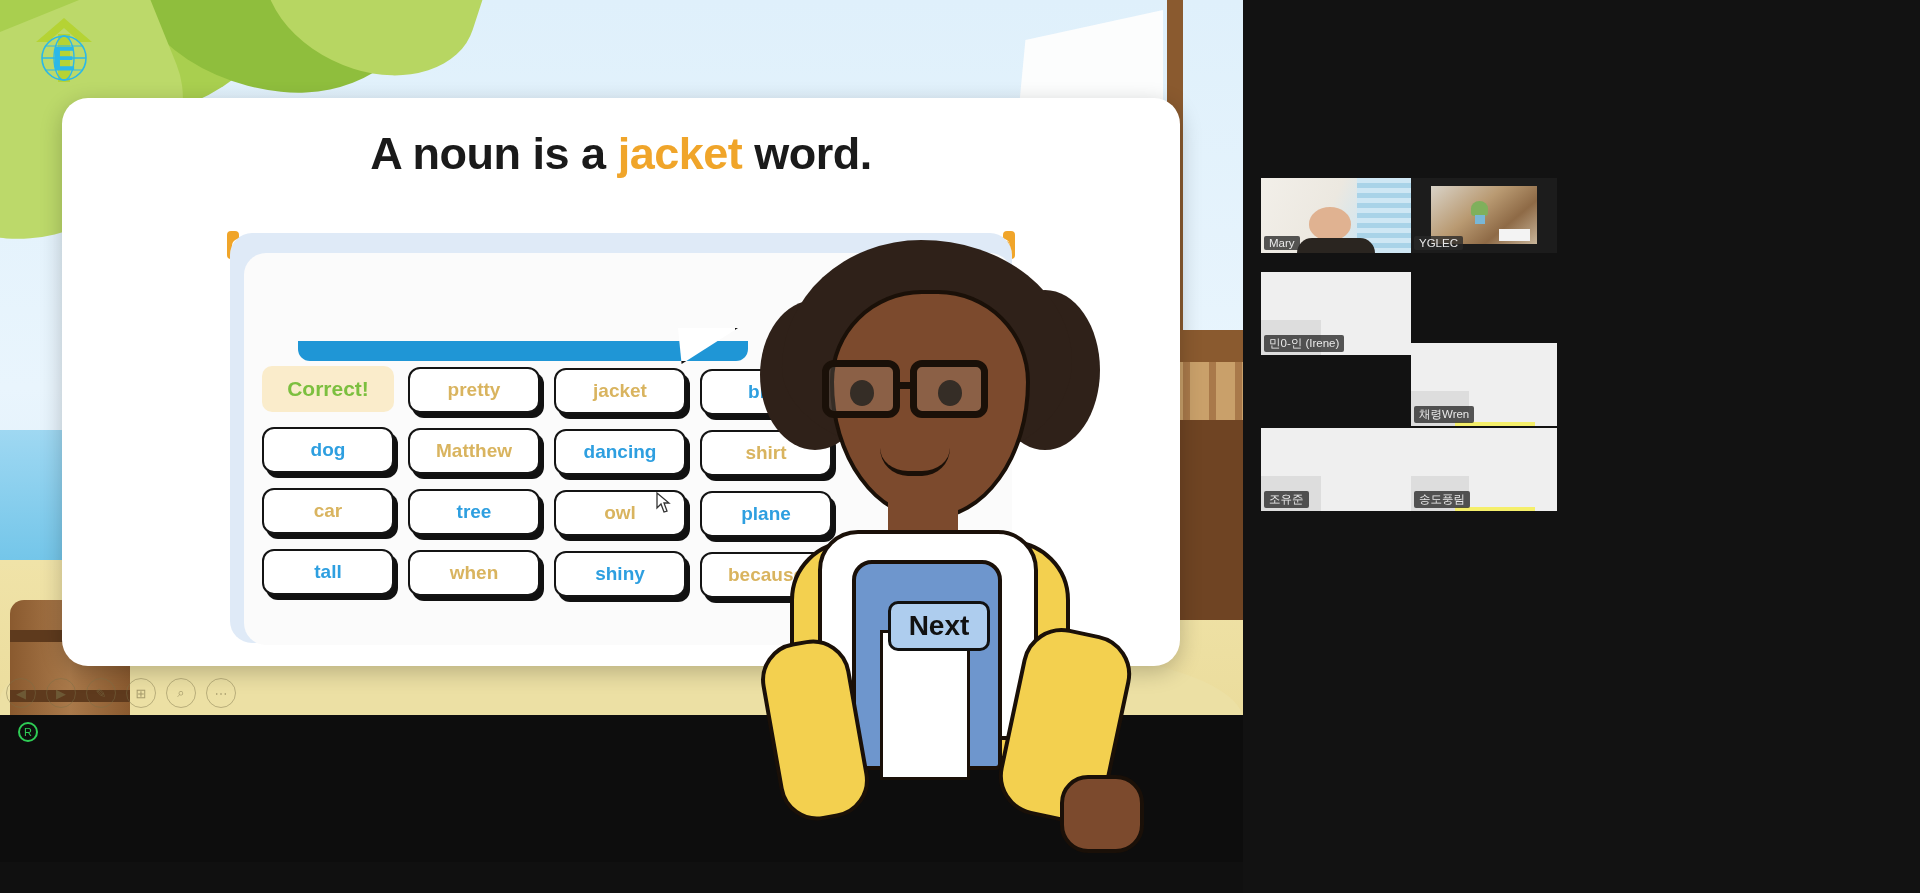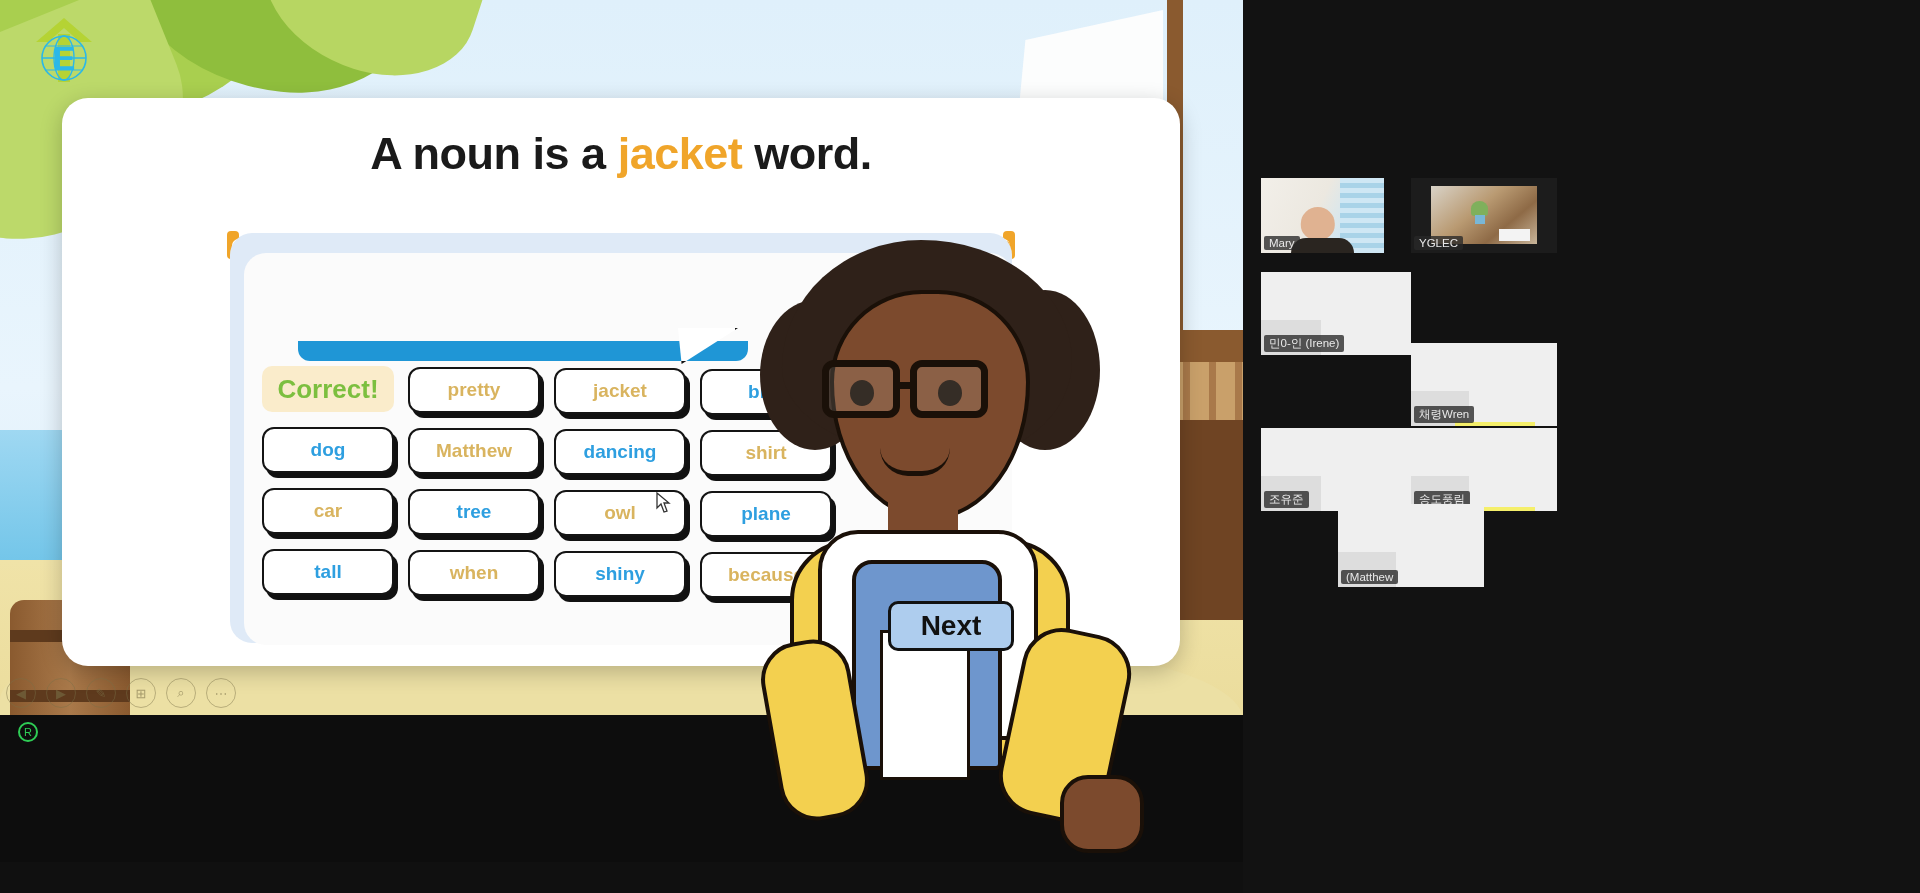--- a/index.html
+++ b/index.html
@@ -83,30 +83,30 @@
   #word-grid { position:absolute; left:200px; top:268px; width:570px;
     display:grid; grid-template-columns:repeat(4,1fr); gap:15px 14px; }
   .word-cell { position:relative; height:46px; }
   .word-btn { position:absolute; inset:0; background:#fff; border:2.6px solid #141414;
     border-radius:12px; box-shadow:4px 5px 0 #111; display:flex; align-items:center;
     justify-content:center; font-size:19px; font-weight:bold; cursor:pointer; }
   .word-btn.noun { color:#2e9fe0; }
   .word-btn.other { color:#d9b45f; }
   .feedback { position:absolute; inset:0; background:#faeccb; border:none; box-shadow:none;
     border-radius:10px; display:flex; align-items:center; justify-content:center;
-    font-size:26px; font-weight:bold; color:#7cbf3f; }
+    font-size:21px; font-weight:bold; color:#7cbf3f; }
   
   .word-cell.c0 { top:0px; }  .word-cell.c1 { top:1px; }
   .word-cell.c2 { top:2px; }  .word-cell.c3 { top:3px; }
 
   
   #cursor { position:absolute; left:593px; top:394px; width:18px; height:22px; z-index:40; }
 
   
-  #next-btn { position:absolute; left:888px; top:601px; width:126px; height:50px;
+  #next-btn { position:absolute; left:888px; top:601px; width:102px; height:50px;
     background:#aecdee; border:3px solid #111; border-radius:10px; display:flex;
     align-items:center; justify-content:center; font-size:28px; font-weight:bold;
     color:#111; cursor:pointer; z-index:35; }
 
   
   #teacher { position:absolute; left:760px; top:230px; width:400px; height:500px; z-index:30; }
   .t-hair { position:absolute; left:22px; top:10px; width:290px; height:220px;
     background:#2f2119; border-radius:48% 52% 42% 58% / 58% 55% 45% 42%; }
   .t-hair2{ position:absolute; left:0px;  top:70px; width:110px; height:150px;
     background:#2f2119; border-radius:50%; }
@@ -322,21 +322,21 @@
         <div class="sb-btn">⊞</div>
         <div class="sb-btn">⌕</div>
         <div class="sb-btn">⋯</div>
       </div>
 
     <div id="bottom-strip"></div>
     <div id="rec">R</div>
   </div>
 
   <div id="gallery">
-      <div class="tile active" style="left: 18px; top: 178px; width: 123px; height: 75px;">
+      <div class="tile active" style="left: 18px; top: 178px; width: 150px; height: 75px;">
         <div class="vfeed feed-mary">
           <div class="blinds"></div>
           <div class="hair"></div>
           <div class="head"></div>
           <div class="torso"></div>
         </div>
         <div class="nameplate">Mary</div>
       </div>
       <div class="tile" style="left: 168px; top: 178px; width: 146px; height: 75px;">
         <div class="vfeed feed-room">
@@ -359,19 +359,15 @@
       </div>
       <div class="tile" style="left: 18px; top: 428px; width: 150px; height: 83px;">
         <div class="vfeed feed-white"></div>
         <div class="nameplate">조유준</div>
       </div>
       <div class="tile" style="left: 168px; top: 428px; width: 146px; height: 83px;">
         <div class="vfeed feed-white"></div>
         <div class="hl-bar"></div>
         <div class="nameplate">송도풍림</div>
       </div>
-      <div class="tile" style="left: 95px; top: 504px; width: 146px; height: 83px;">
-        <div class="vfeed feed-white"></div>
-        <div class="nameplate">(Matthew</div>
-      </div>
     </div>
 
 </div>
 
 </body></html>

